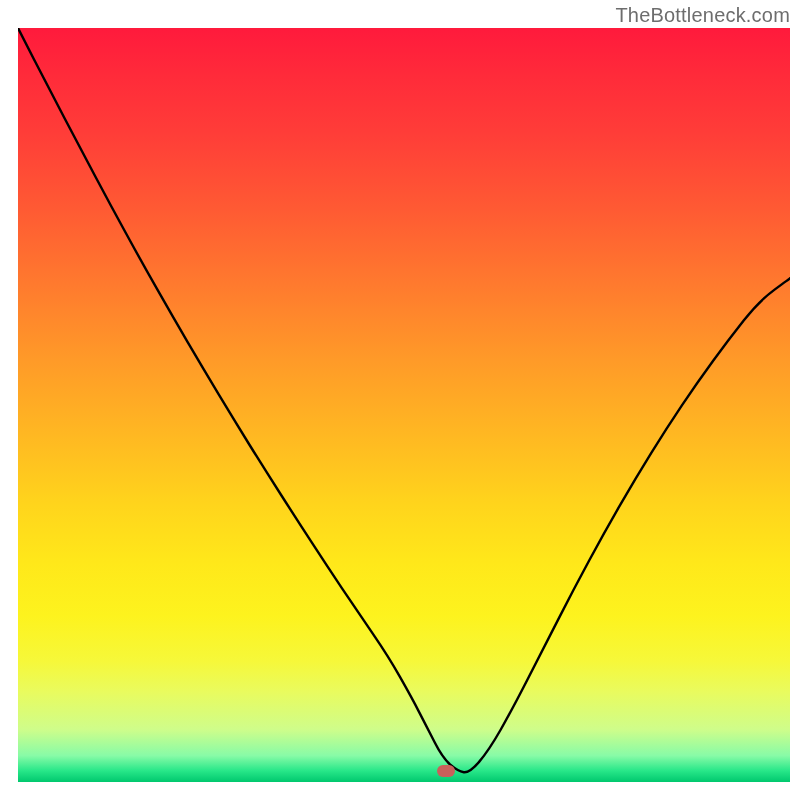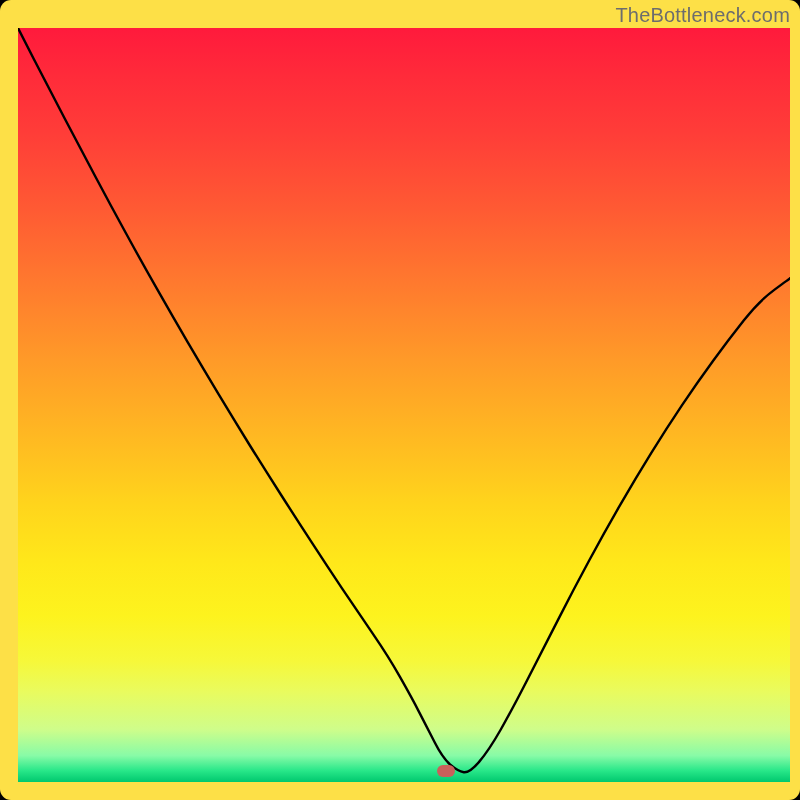--- a/index.html
+++ b/index.html
@@ -7,22 +7,21 @@
     width: 800px;
     height: 800px;
     overflow: hidden;
     position: relative;
     background: #000;
     font-family: Arial, Helvetica, sans-serif;
   }
   .frame {
     position: absolute;
     inset: 0;
-    background: #fde047;
-    border-radius: 11px;
+    background: #ffffff;
   }
   .plot {
     position: absolute;
     left: 18px;
     right: 10px;
     top: 28px;
     bottom: 18px;
     overflow: hidden;
   }
   .gradient {

